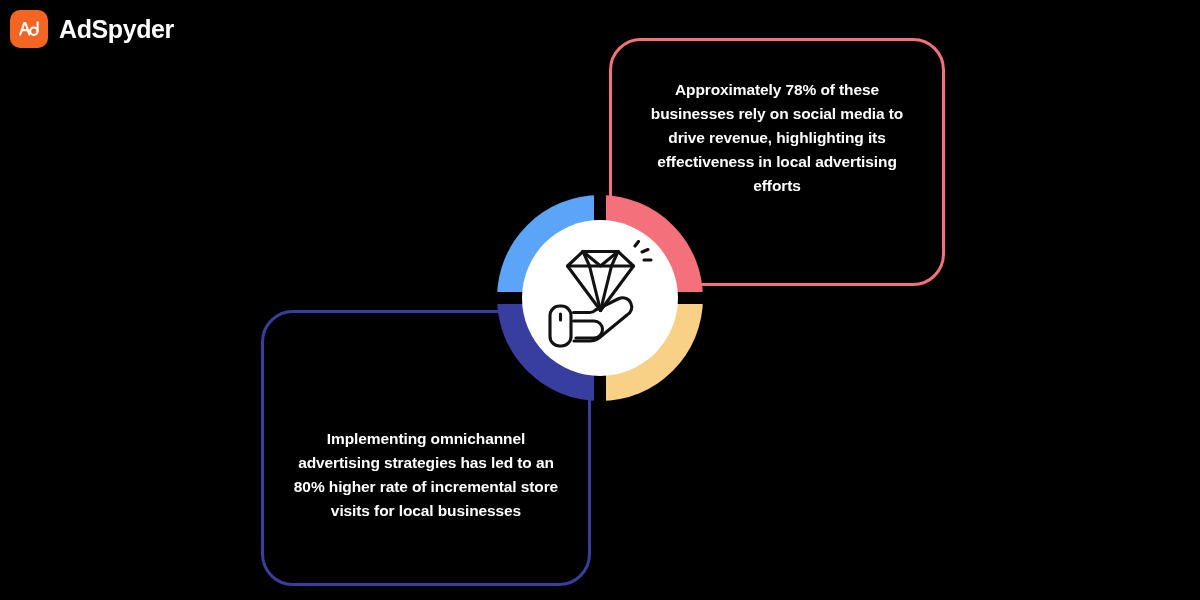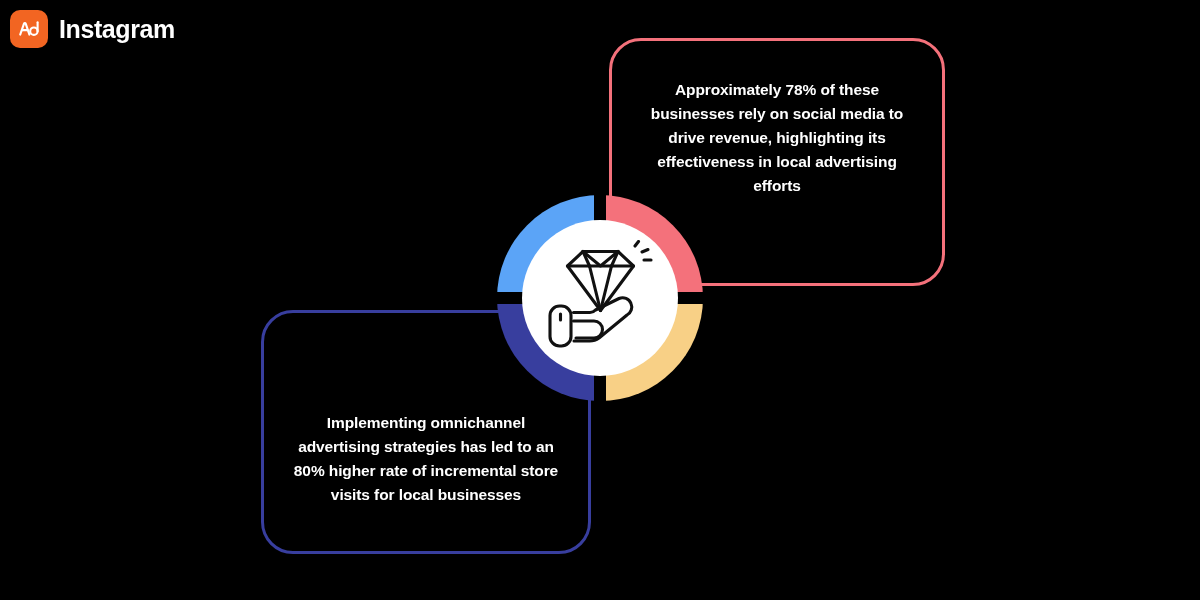--- a/index.html
+++ b/index.html
@@ -63,21 +63,21 @@
     font-size:15.5px;
     font-weight:700;
     line-height:1.55;
     text-align:center;
     padding:0 26px;
     letter-spacing:-0.1px;
   }
 
   #card-tl { left:261px;  top:38px;  width:330px; height:248px; }
   #card-tr { left:609px;  top:38px;  width:336px; height:248px; }
-  #card-bl { left:261px;  top:310px; width:330px; height:244px; }
+  #card-bl { left:261px;  top:310px; width:330px; height:276px; }
   #card-br { left:609px;  top:310px; width:336px; height:244px; }
 
   #card-tl .card-text { padding-bottom:46px; }
   #card-tr .card-text { padding-bottom:48px; }
   #card-bl .card-text { padding-top:54px; }
   #card-br .card-text { padding-top:48px; }
 
   
   #medallion {
     position:absolute;
@@ -109,21 +109,21 @@
     <div id="brand-mark">
       <svg width="26" height="26" viewBox="0 0 26 26" aria-hidden="true">
 
         <path d="M4.2 18.6 L8.0 7.6 C8.3 6.8 9.4 6.8 9.7 7.6 L13.4 18.6" fill="none" stroke="#FFFFFF" stroke-width="2.1" stroke-linecap="round" stroke-linejoin="round"></path>
         <line x1="6.1" y1="14.1" x2="11.6" y2="14.1" stroke="#FFFFFF" stroke-width="2.1" stroke-linecap="round"></line>
 
         <circle cx="17.9" cy="15.2" r="3.7" fill="none" stroke="#FFFFFF" stroke-width="2.1"></circle>
         <line x1="21.6" y1="6.3" x2="21.6" y2="15.2" stroke="#FFFFFF" stroke-width="2.1" stroke-linecap="round"></line>
       </svg>
     </div>
-    <div id="brand-name">Instagram</div>
+    <div id="brand-name">AdSpyder</div>
   </div>
 
   <div id="medallion">
     <svg width="212" height="212" viewBox="0 0 212 212" aria-hidden="true">
 
       <g>
         <path d="M106 106 L106 3 A103 103 0 0 0 3 106 Z" fill="#5BA4F7"></path>
       </g>
       <g>
         <path d="M106 106 L209 106 A103 103 0 0 0 106 3 Z" fill="#F4717B"></path>

